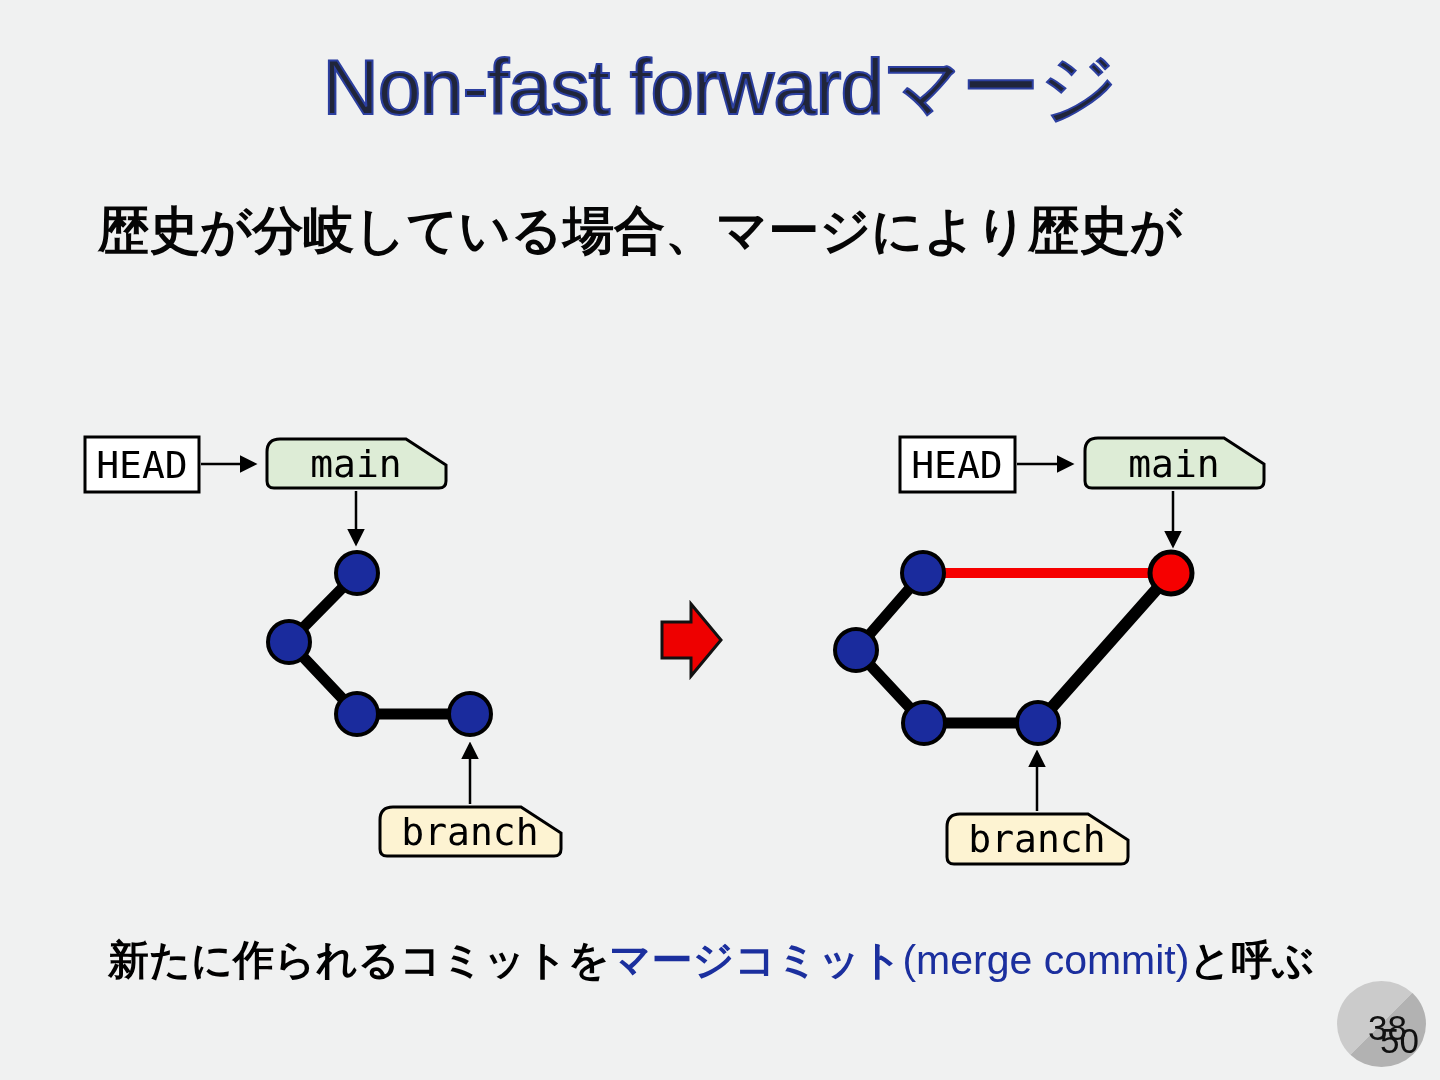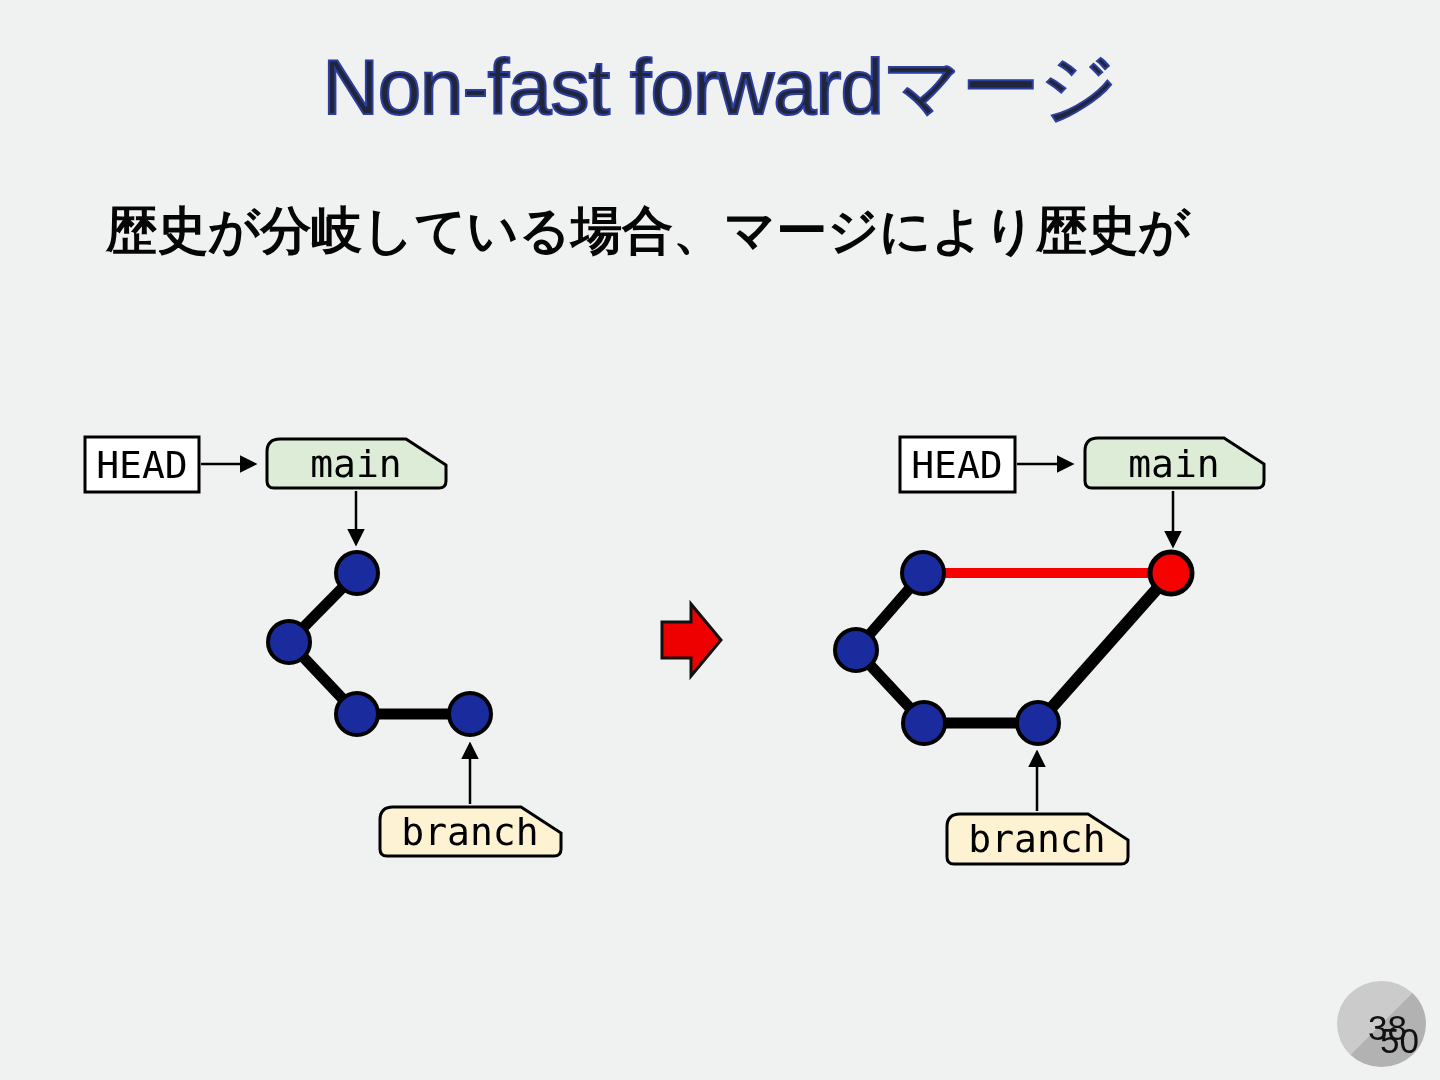--- a/index.html
+++ b/index.html
@@ -6,21 +6,21 @@
   body{width:1440px;height:1080px;overflow:hidden;background:#f0f1f1;}
   .slide{position:relative;width:1440px;height:1080px;background:#f0f1f1;
          font-family:"Liberation Sans","DejaVu Sans",sans-serif;}
 
   .title{position:absolute;top:36px;left:0;width:1440px;text-align:center;
          font-size:78px;font-weight:500;letter-spacing:-1px;color:#20253a;
          -webkit-text-stroke:2px #2c3fa0;text-shadow:0 0 1px #2c3fa0;}
 
   .body-text{position:absolute;top:200px;left:98px;width:1250px;
              font-size:51px;font-weight:bold;color:#050505;line-height:1.22;
-             font-family:"DejaVu Sans","Liberation Sans",sans-serif;margin-left:8px;}
+             font-family:"DejaVu Sans","Liberation Sans",sans-serif;}
 
   .diagram-svg{position:absolute;left:0;top:0;width:1440px;height:1080px;}
 
   .label-text{font-family:"DejaVu Sans Mono","Liberation Mono",monospace;
               font-size:38px;fill:#000;}
 
   .footnote{position:absolute;top:933px;left:108px;width:1260px;
             font-size:41px;font-weight:bold;color:#000;white-space:nowrap;
             font-family:"DejaVu Sans","Liberation Sans",sans-serif;}
   .fn-blue{color:#1b2f9e;}
@@ -104,19 +104,22 @@
       <circle cx="924" cy="723" r="21" stroke="#000" stroke-width="4" fill="#1a2b9d"></circle>
       <circle cx="1038" cy="723" r="21" stroke="#000" stroke-width="4" fill="#1a2b9d"></circle>
       <circle cx="1171" cy="573" r="21" stroke="#000" stroke-width="5" fill="#f60000"></circle>
 
       <line x1="1037" y1="811" x2="1037" y2="753" stroke="#000" stroke-width="2.5" marker-end="url(#arrow)"></line>
       <path transform="translate(945,812)" d="M 15 2 L 143 2 L 183 28 L 183 45 Q 183 52 176 52 L 9 52 Q 2 52 2 45 L 2 15 Q 2 2 15 2 Z" stroke="#000" stroke-width="3" fill="#fdf3d2"></path>
       <text class="label-text" x="1037" y="852" text-anchor="middle">branch</text>
     </g>
   </svg>
 
+  <div class="footnote">
+    <span>新たに作られるコミットを</span><span class="fn-blue">マージコミット</span><span class="fn-en">(merge commit)</span><span>と呼ぶ</span>
+  </div>
 
   <div class="page-circle">
     <span class="page-num page-cur">38</span>
     <span class="page-num page-tot">50</span>
   </div>
 
 </div>
 
 </body></html>

